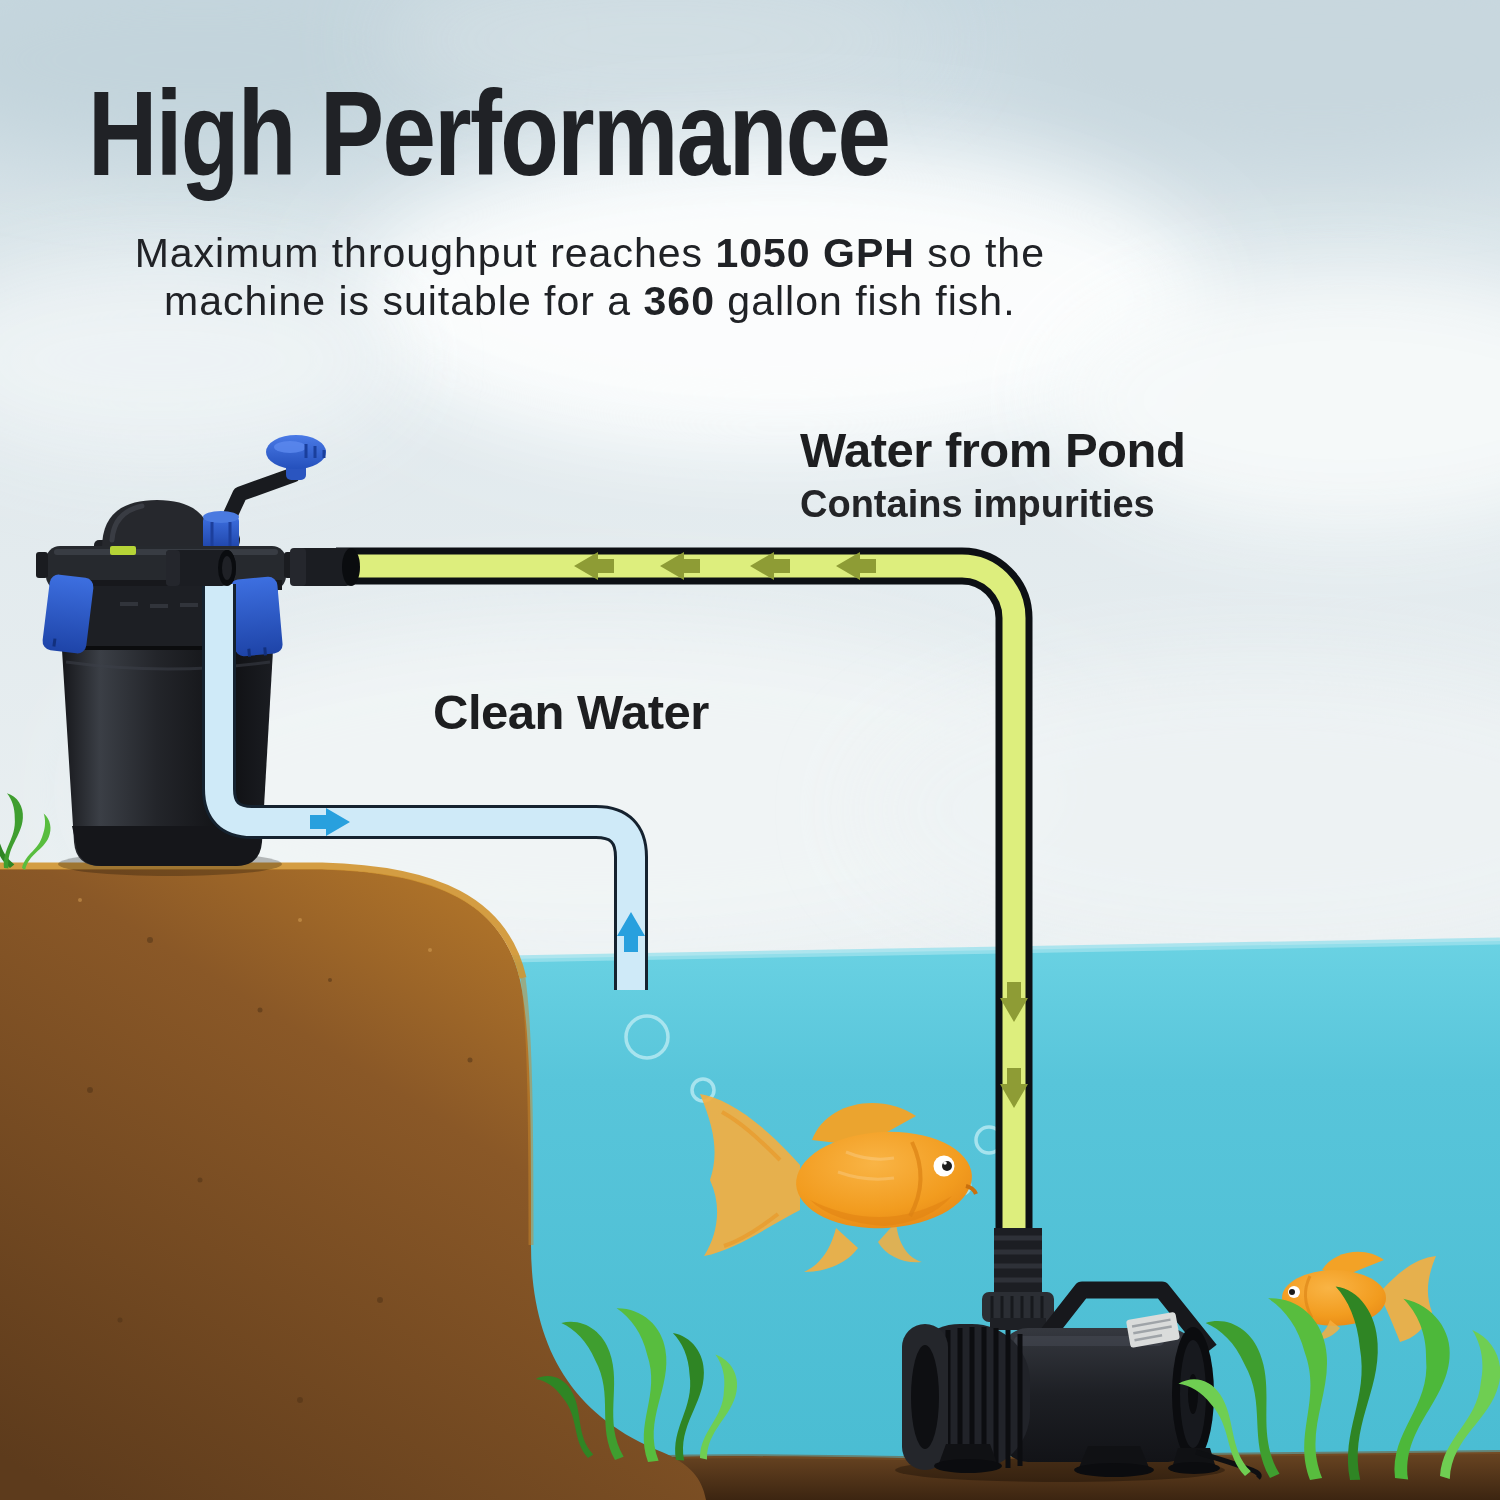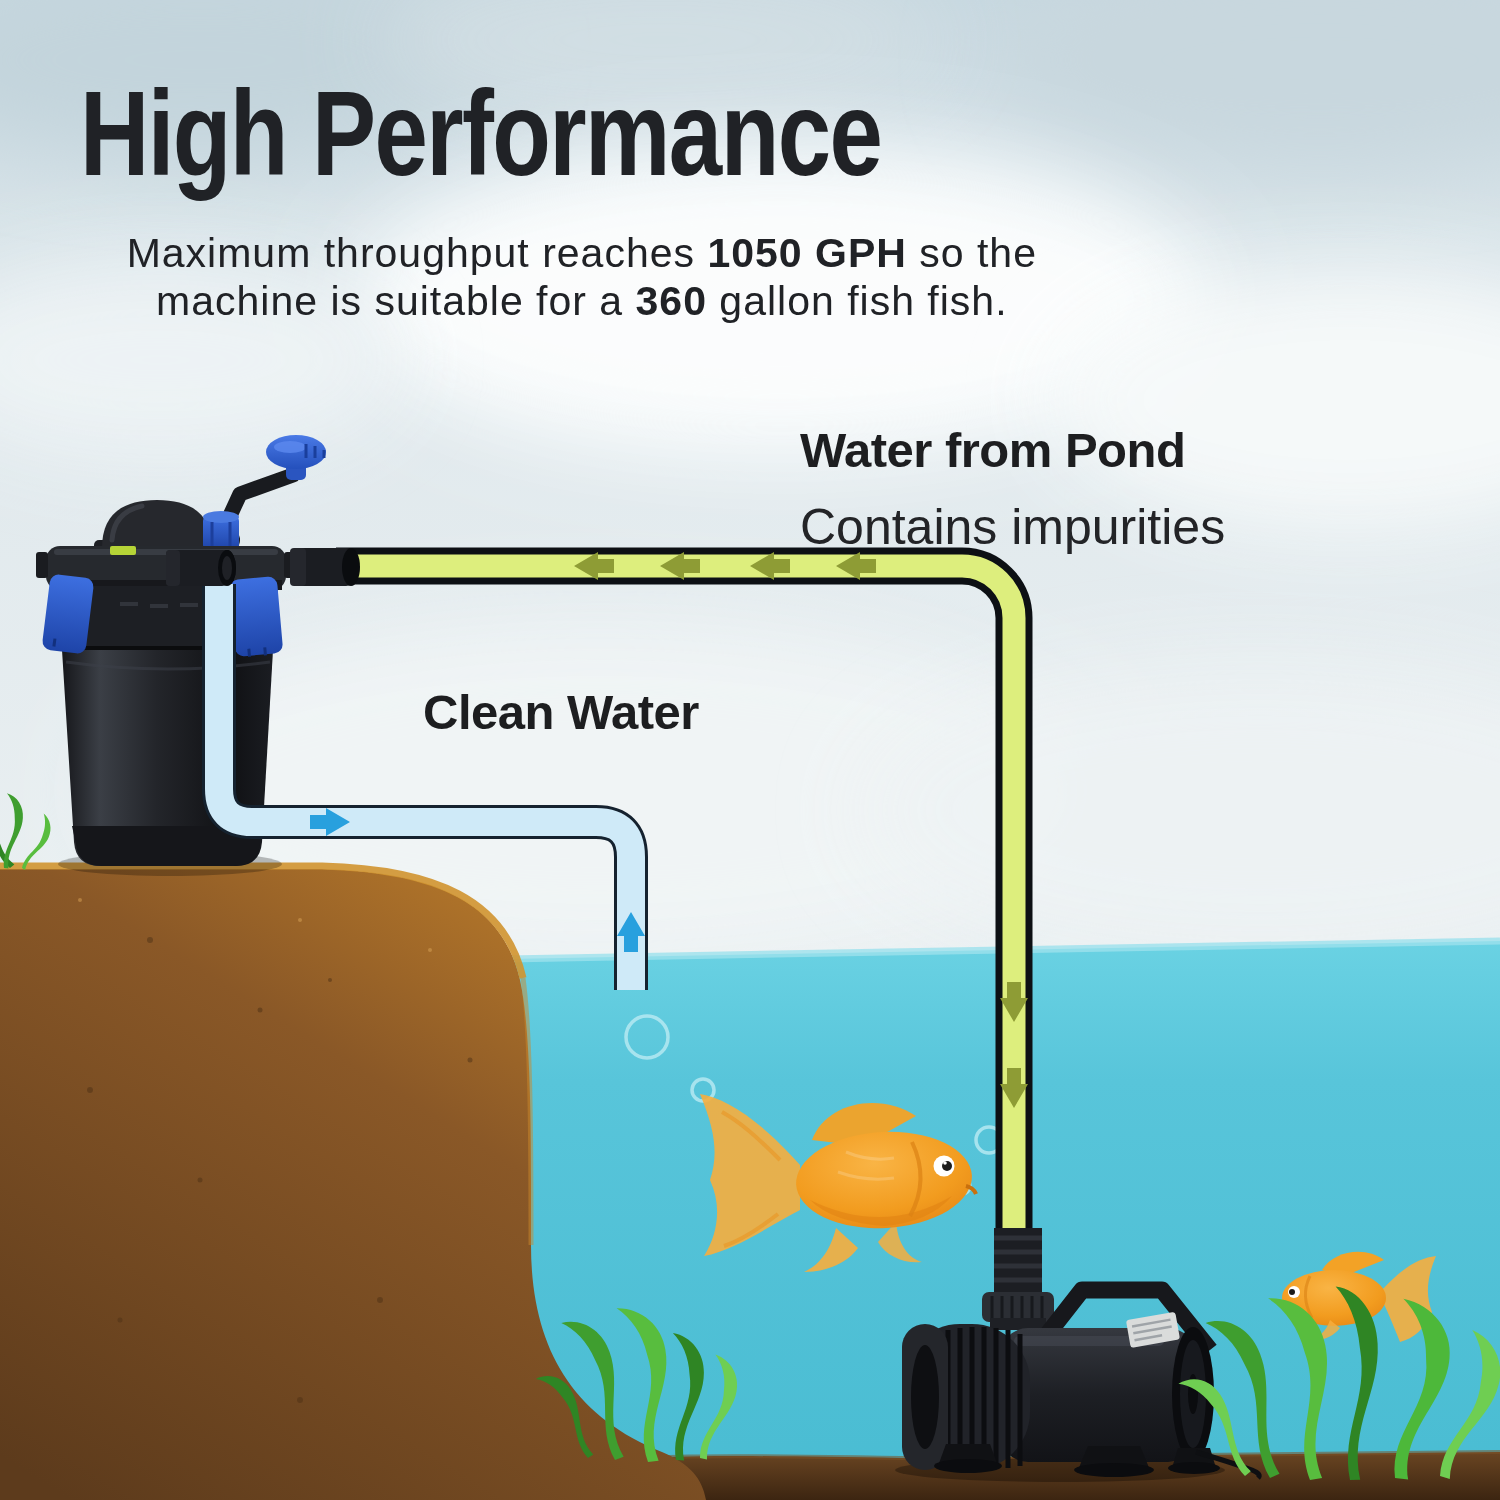--- a/index.html
+++ b/index.html
@@ -11,34 +11,34 @@
     --device-black:#1e2024; --device-blue:#2e5ecf;
     --goldfish:#f29c1f; --seaweed:#44a834; --text:#202226;
   }
   html,body{margin:0;padding:0;background:#ffffff;}
   .stage{
     position:relative;width:1500px;height:1500px;overflow:hidden;
     font-family:"Liberation Sans", sans-serif;color:var(--text);
     background:linear-gradient(180deg,var(--sky-top) 0%,#dfe8ec 22%,var(--sky-bottom) 60%,#eef3f4 100%);
   }
   .scene{position:absolute;left:0;top:0;width:1500px;height:1500px;display:block;}
-  .headline{position:absolute;left:80px;top:70px;}
+  .headline{position:absolute;left:88px;top:70px;}
   .headline h1{
     margin:0;font-size:120px;font-weight:700;line-height:1.05;letter-spacing:-2px;
     color:var(--text);transform:scaleX(0.8);transform-origin:left top;white-space:nowrap;
   }
   .headline p{
     margin:34px 0 0 2px;font-size:41px;line-height:1.17;letter-spacing:1px;color:var(--text);text-align:center;
   }
   .headline p b{font-weight:700;}
   .flow-label{position:absolute;}
   .flow-label .t{font-size:49px;font-weight:700;letter-spacing:-0.5px;color:#1d1e20;line-height:1.1;}
-  .flow-label .s{font-size:50px;font-weight:400;letter-spacing:0;color:#232427;line-height:1.15;margin-top:21px;}
+  .flow-label .s{font-size:38px;font-weight:700;letter-spacing:0;color:#232427;line-height:1.15;margin-top:5px;}
   .label-pond{left:800px;top:424px;}
-  .label-clean{left:423px;top:686px;}
+  .label-clean{left:433px;top:686px;}
 </style>
 </head>
 <body>
 
 <div class="stage">
 
 <svg class="scene" viewBox="0 0 1500 1500" aria-hidden="true">
   <defs>
     <filter id="cloudBlur" x="-60%" y="-60%" width="220%" height="220%">
       <feGaussianBlur stdDeviation="42"></feGaussianBlur>

